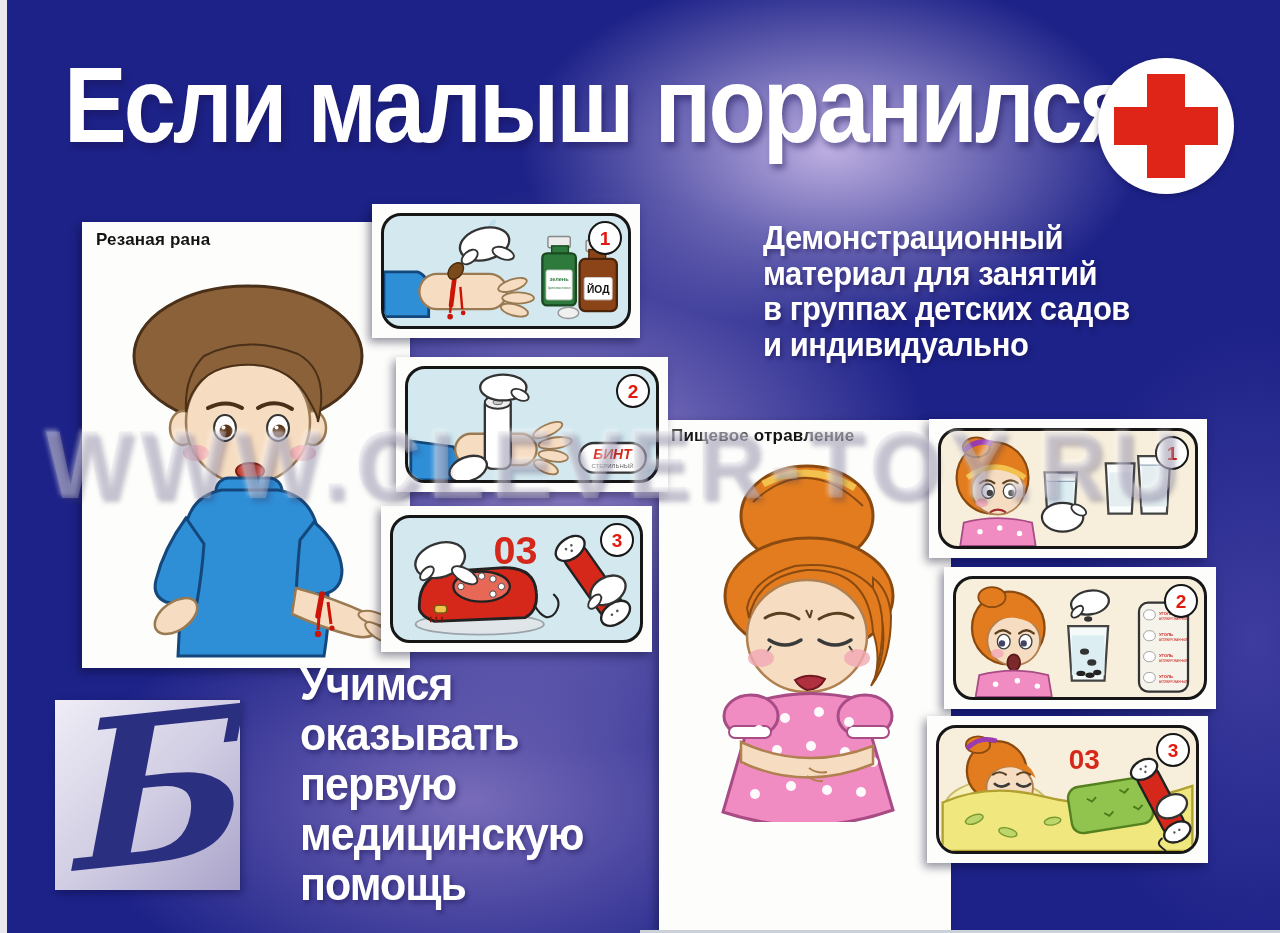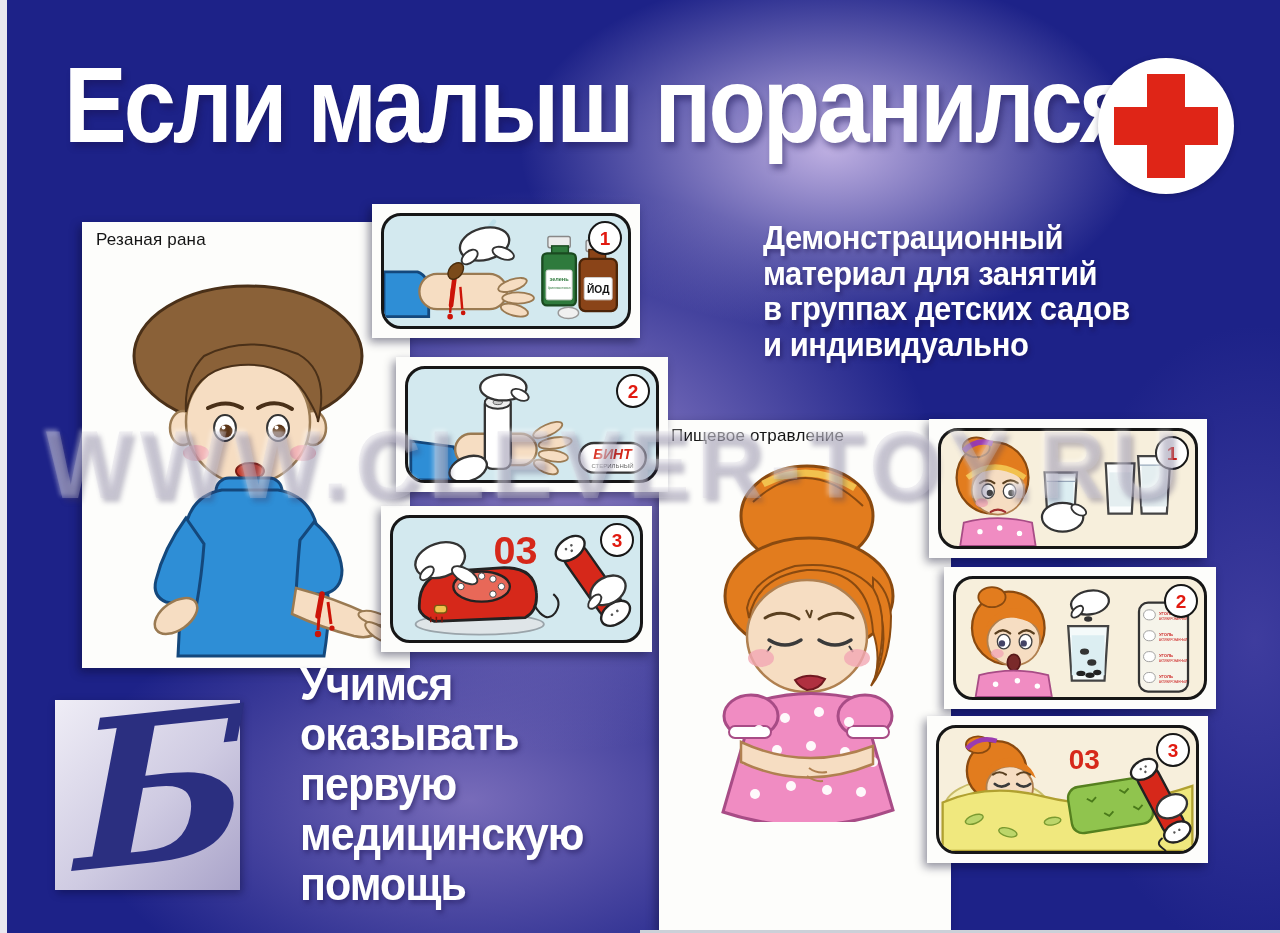--- a/index.html
+++ b/index.html
@@ -40,21 +40,21 @@
   
   .watermark{
     left:46px;top:410px;z-index:45;white-space:nowrap;pointer-events:none;
     font-size:92px;font-weight:800;letter-spacing:7px;
     color:rgba(205,202,216,.28);
     text-shadow:3px 4px 5px rgba(60,52,95,.30),-2px -2px 4px rgba(255,255,255,.40);
     transform:scaleY(1.05);transform-origin:left top;
   }
   
   .white-card{background:#fdfdfb;z-index:10;box-shadow:-3px 4px 9px rgba(8,8,40,.45);}
-  .big-card-label{position:absolute;font-size:17px;font-weight:400;color:#141414;letter-spacing:.2px;}
+  .big-card-label{position:absolute;font-size:17px;font-weight:700;color:#141414;letter-spacing:.2px;}
   .step-card{z-index:12;}
   .inner-panel{position:absolute;left:9px;top:9px;right:9px;bottom:9px;
     border:3.5px solid #161616;border-radius:20px;overflow:hidden;}
   .panel-blue{background:#d3e9ef;}
   .panel-cream{background:#f7efdc;}
   .badge{position:absolute;right:6px;top:5px;width:30px;height:30px;border-radius:50%;
     background:#fff;border:2.5px solid #161616;display:flex;align-items:center;justify-content:center;z-index:5;}
   .badge span{color:#e11a10;font-size:19px;font-weight:800;line-height:1;}
   .panel-svg{position:absolute;left:0;top:0;width:100%;height:100%;}
   

